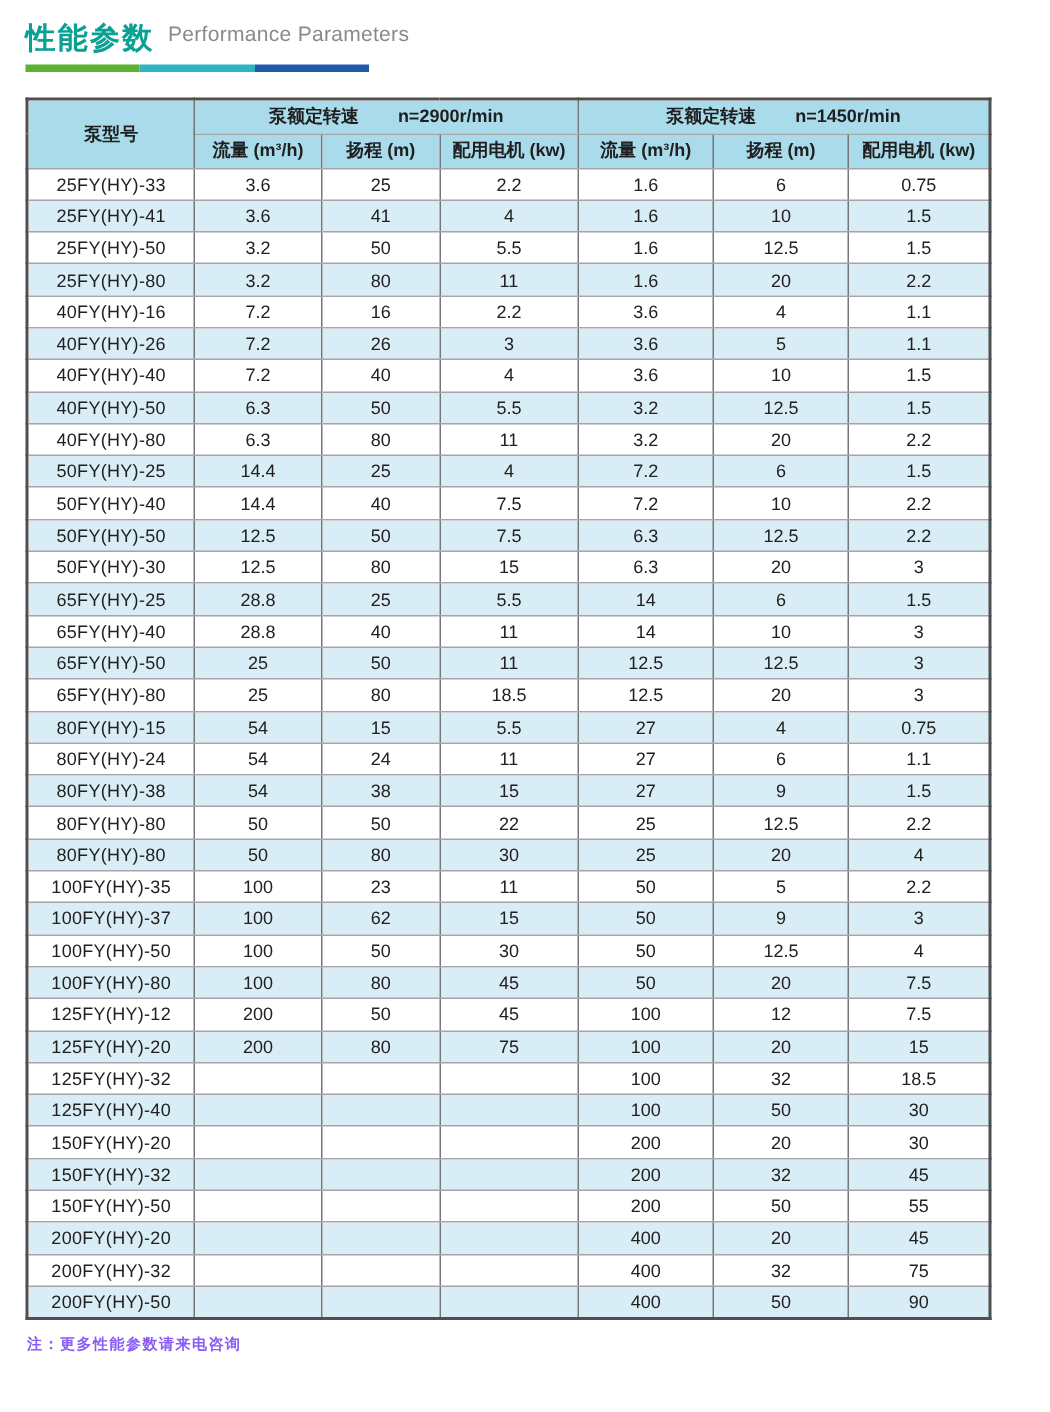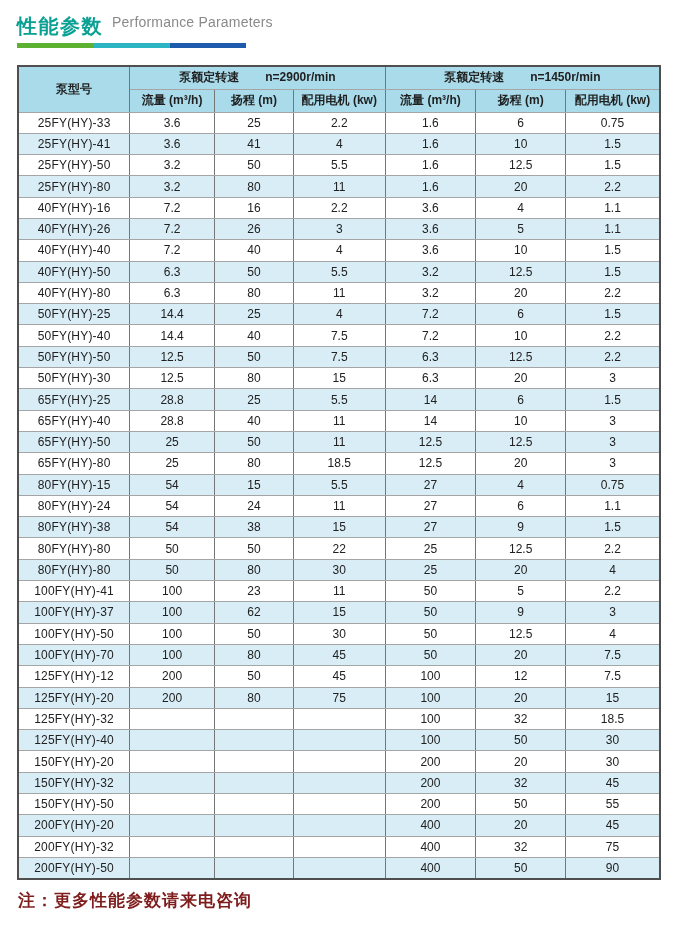--- a/index.html
+++ b/index.html
@@ -46,21 +46,21 @@
     font-size:12px;font-weight:bold;color:#1f1f1f;height:23px;padding:0 2px;
   }
   table.spec td{
     background:#ffffff;font-size:12px;color:#212121;height:21.3px;padding:0 2px;
   }
   table.spec tr.alt td{background:var(--row-alt-bg);}
   .grp-label{margin-right:26px;text-align:center;}
   td.model{letter-spacing:0.2px;}
 
   
-  .note{margin:9px 0 0 1px;font-size:17px;font-weight:bold;color:#7f1d1d;letter-spacing:1px;}
+  .note{margin:9px 0 0 1px;font-size:10px;font-weight:bold;color:#8b5cf6;letter-spacing:1px;}
 </style>
 </head>
 <body>
 
 <div class="page">
 
   <header>
     <div class="title-row">
       <span class="title-cn">性能参数</span>
       <span class="title-en">Performance Parameters</span>
@@ -294,21 +294,21 @@
         <tr class="alt">
           <td class="model">80FY(HY)-80</td>
           <td>50</td>
           <td>80</td>
           <td>30</td>
           <td>25</td>
           <td>20</td>
           <td>4</td>
         </tr>
         <tr>
-          <td class="model">100FY(HY)-41</td>
+          <td class="model">100FY(HY)-35</td>
           <td>100</td>
           <td>23</td>
           <td>11</td>
           <td>50</td>
           <td>5</td>
           <td>2.2</td>
         </tr>
         <tr class="alt">
           <td class="model">100FY(HY)-37</td>
           <td>100</td>
@@ -321,21 +321,21 @@
         <tr>
           <td class="model">100FY(HY)-50</td>
           <td>100</td>
           <td>50</td>
           <td>30</td>
           <td>50</td>
           <td>12.5</td>
           <td>4</td>
         </tr>
         <tr class="alt">
-          <td class="model">100FY(HY)-70</td>
+          <td class="model">100FY(HY)-80</td>
           <td>100</td>
           <td>80</td>
           <td>45</td>
           <td>50</td>
           <td>20</td>
           <td>7.5</td>
         </tr>
         <tr>
           <td class="model">125FY(HY)-12</td>
           <td>200</td>

